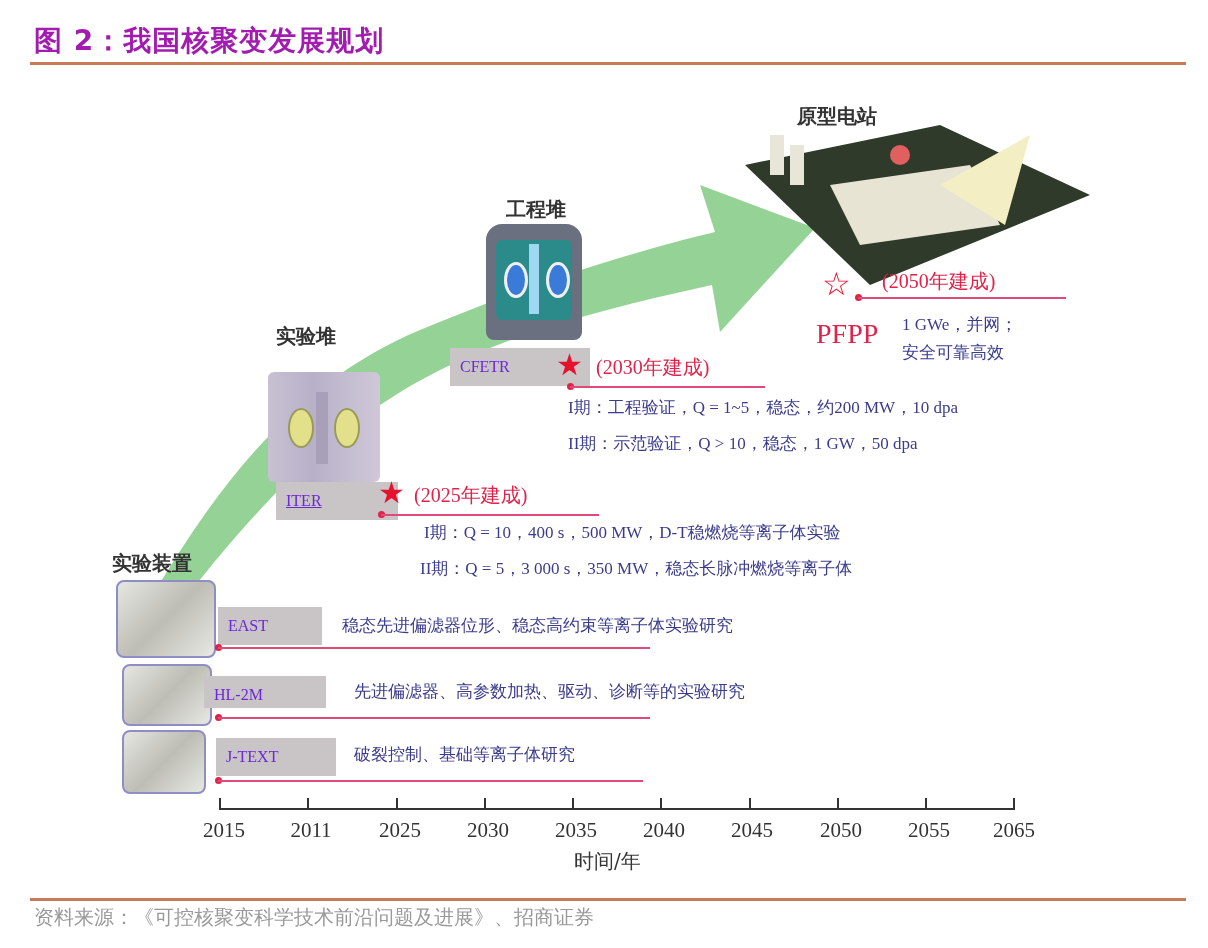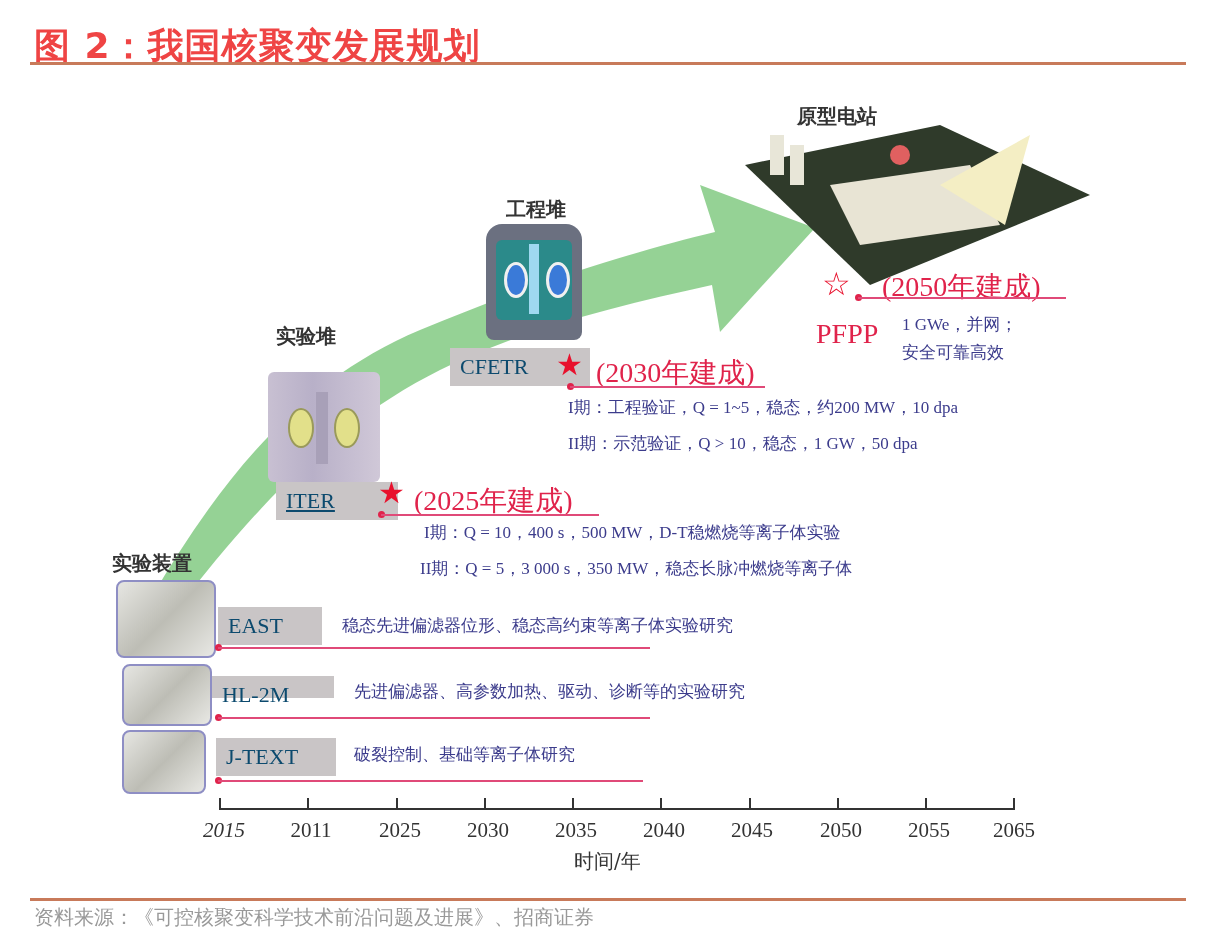--- a/index.html
+++ b/index.html
@@ -1,25 +1,25 @@
 <!DOCTYPE html>
 <html><head>
 <meta charset="utf-8">
 <style>
   html, body { margin: 0; padding: 0; background: #ffffff; }
   body { width: 1208px; height: 948px; position: relative; overflow: hidden;
          font-family: "DejaVu Serif", "Liberation Serif", serif; }
   .abs { position: absolute; }
-  .title { left: 34px; top: 22px; font-size: 36px; font-weight: bold; color: #ef4444;
+  .title { left: 34px; top: 22px; font-size: 28px; font-weight: bold; color: #a21caf;
            font-family: "DejaVu Sans", "Liberation Sans", sans-serif; letter-spacing: 1px; }
   .rule { left: 30px; height: 3px; background: #c87a5a; }
   .stage-label { font-size: 20px; color: #333; font-weight: bold; }
-  .tag { background: #c9c5c6; color: #0c4a6e; font-size: 22px; padding: 0 10px;
+  .tag { background: #c9c5c6; color: #6d28d9; font-size: 16px; padding: 0 10px;
          font-family: "Liberation Serif", serif; }
-  .badge-text { color: #e0234b; font-size: 28px; font-family: "Liberation Serif", serif; }
+  .badge-text { color: #e0234b; font-size: 20px; font-family: "Liberation Serif", serif; }
   .desc { color: #3c3c8c; font-size: 17px; font-family: "Liberation Serif", "DejaVu Serif", serif; white-space: nowrap; }
   .pink-line { height: 2px; background: #e04a78; }
   .dot { width: 7px; height: 7px; border-radius: 50%; background: #e0234b; }
   .axis { left: 220px; top: 808px; width: 794px; height: 2px; background: #333; }
   .tick { width: 2px; height: 12px; background: #333; top: 798px; }
   .tick-label { top: 818px; font-size: 21px; color: #333; font-family: "Liberation Serif", serif; transform: translateX(-50%); }
   .axis-title { left: 574px; top: 848px; font-size: 20px; color: #333; }
   .thumb { border: 2px solid #8e8ec4; border-radius: 8px; background: linear-gradient(135deg,#e6e6e2,#bdbdb5 50%,#e8e8e4); }
   .source { left: 34px; top: 904px; font-size: 20px; color: #999; }
   .star { font-size: 30px; color: #e8112d; line-height: 1; }
@@ -85,21 +85,21 @@
 <div class="abs desc" style="left:424px;top:521px;">I期：Q = 10，400 s，500 MW，D-T稳燃烧等离子体实验</div>
 <div class="abs desc" style="left:420px;top:557px;">II期：Q = 5，3 000 s，350 MW，稳态长脉冲燃烧等离子体</div>
 
 <div class="abs thumb" style="left:116px;top:580px;width:96px;height:74px;"></div>
 <div class="abs tag" style="left:218px;top:607px;width:84px;height:38px;line-height:38px;">EAST</div>
 <div class="abs desc" style="left:342px;top:614px;">稳态先进偏滤器位形、稳态高约束等离子体实验研究</div>
 <div class="abs dot" style="left:215px;top:644px;"></div>
 <div class="abs pink-line" style="left:218px;top:647px;width:432px;"></div>
 
 <div class="abs thumb" style="left:122px;top:664px;width:86px;height:58px;"></div>
-<div class="abs tag" style="left:212px;top:676px;width:102px;height:22px;line-height:38px;">HL-2M</div>
+<div class="abs tag" style="left:204px;top:676px;width:102px;height:32px;line-height:38px;">HL-2M</div>
 <div class="abs desc" style="left:354px;top:680px;">先进偏滤器、高参数加热、驱动、诊断等的实验研究</div>
 <div class="abs dot" style="left:215px;top:714px;"></div>
 <div class="abs pink-line" style="left:218px;top:717px;width:432px;"></div>
 
 <div class="abs thumb" style="left:122px;top:730px;width:80px;height:60px;"></div>
 <div class="abs tag" style="left:216px;top:738px;width:100px;height:38px;line-height:38px;">J-TEXT</div>
 <div class="abs desc" style="left:354px;top:743px;">破裂控制、基础等离子体研究</div>
 <div class="abs dot" style="left:215px;top:777px;"></div>
 <div class="abs pink-line" style="left:218px;top:780px;width:425px;"></div>
 
@@ -108,21 +108,21 @@
 <div class="abs tick" style="left:307px;"></div>
 <div class="abs tick" style="left:396px;"></div>
 <div class="abs tick" style="left:484px;"></div>
 <div class="abs tick" style="left:572px;"></div>
 <div class="abs tick" style="left:660px;"></div>
 <div class="abs tick" style="left:749px;"></div>
 <div class="abs tick" style="left:837px;"></div>
 <div class="abs tick" style="left:925px;"></div>
 <div class="abs tick" style="left:1013px;"></div>
 
-<div class="abs tick-label" style="left:224px;font-style:italic;">2015</div>
+<div class="abs tick-label" style="left:224px;">2015</div>
 <div class="abs tick-label" style="left:311px;">2011</div>
 <div class="abs tick-label" style="left:400px;">2025</div>
 <div class="abs tick-label" style="left:488px;">2030</div>
 <div class="abs tick-label" style="left:576px;">2035</div>
 <div class="abs tick-label" style="left:664px;">2040</div>
 <div class="abs tick-label" style="left:752px;">2045</div>
 <div class="abs tick-label" style="left:841px;">2050</div>
 <div class="abs tick-label" style="left:929px;">2055</div>
 <div class="abs tick-label" style="left:1014px;">2065</div>
 

